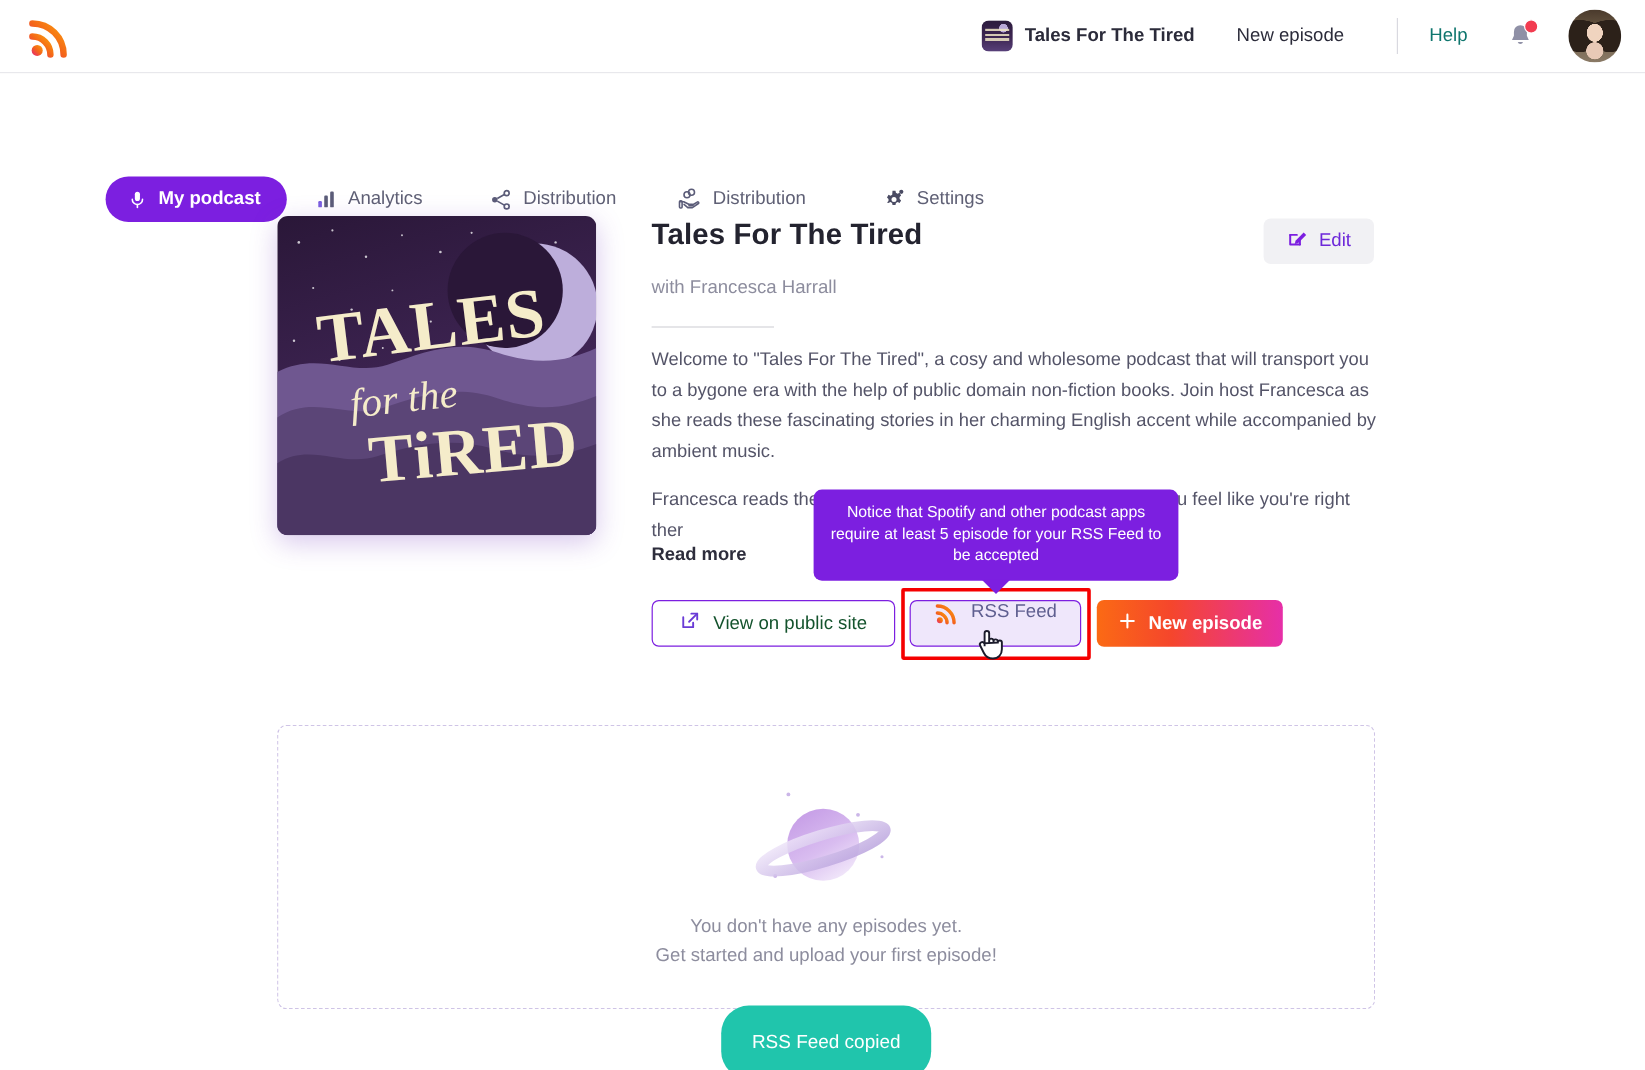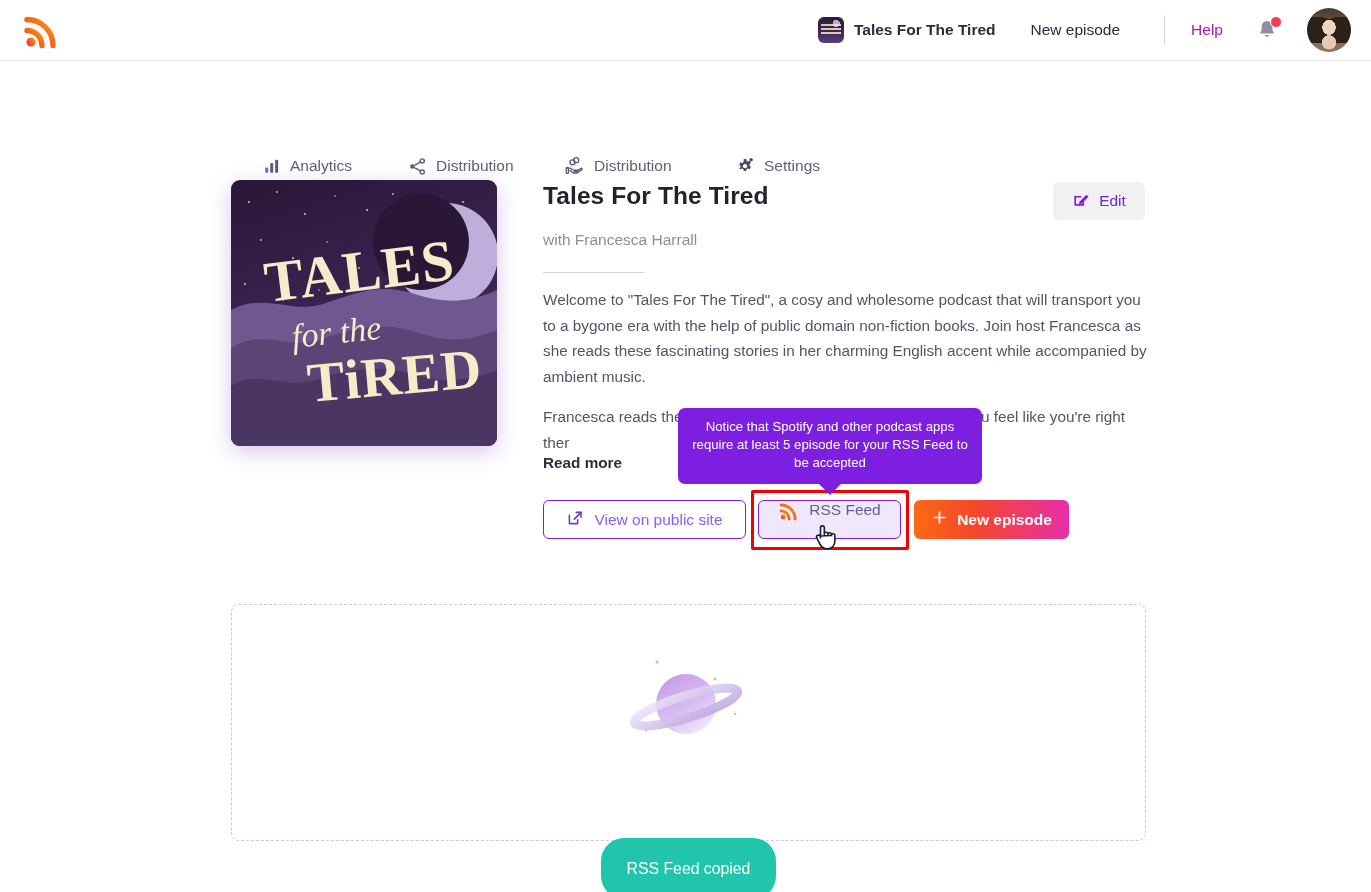--- a/index.html
+++ b/index.html
@@ -40,21 +40,21 @@
   }
   .hdr-title {
     font-size: 15.5px; font-weight: bold; color: #2b2b3a; white-space: nowrap;
   }
   .hdr-link {
     font-size: 15.5px; color: #2b2b3a; white-space: nowrap; margin-left: 35px;
   }
   .hdr-sep {
     width: 1px; height: 30px; background: #d9d9e0; margin: 0 26px 0 44px;
   }
-  .hdr-help { font-size: 15.5px; color: #a21caf; }
+  .hdr-help { font-size: 15.5px; color: #0f766e; }
   .bell-wrap { position: relative; margin-left: 32px; width: 24px; height: 26px; }
   .bell-dot {
     position: absolute; right: -3px; top: -1px; width: 12px; height: 12px;
     border-radius: 50%; background: #f23c50; border: 1.5px solid #fff;
   }
   .avatar {
     margin-left: 28px; margin-right: 20px;
     width: 44px; height: 44px; border-radius: 50%;
     overflow: hidden; flex: none;
     background:
@@ -125,21 +125,21 @@
     display: flex; align-items: center; justify-content: center; gap: 8px;
     font-size: 15.5px; color: #6d28d9; cursor: pointer;
   }
 
   
   .btn-public {
     position: absolute; left: 543px; top: 500px;
     width: 203px; height: 39px; border-radius: 6px;
     background: #fff; border: 1.6px solid #7c1fe0;
     display: flex; align-items: center; justify-content: center; gap: 10px;
-    font-size: 15.5px; color: #8b5cf6; cursor: pointer;
+    font-size: 15.5px; color: #14532d; cursor: pointer;
   }
   .btn-rss {
     position: absolute; left: 758px; top: 500px;
     width: 143px; height: 39px; border-radius: 6px;
     background: #efe7fb; border: 1.6px solid #7c1fe0;
     display: flex; align-items: flex-start; justify-content: center; gap: 10px;
     font-size: 15.5px; color: #5f5f90; cursor: pointer;
   }
   .btn-new {
     position: absolute; left: 914px; top: 500px;
@@ -233,20 +233,30 @@
       </svg>
       <span class="bell-dot"></span>
     </div>
 
     <div class="avatar"></div>
   </div>
 </div>
 
 <div class="navbar">
 
+  <div class="tab active tab-t0">
+    <span class="ti">
+      <svg viewBox="0 0 24 24" width="17" height="17">
+        <rect x="9" y="2.5" width="6" height="11" rx="3" fill="#fff"></rect>
+        <path d="M6 11.5a6 6 0 0 0 12 0" fill="none" stroke="#fff" stroke-width="1.9" stroke-linecap="round"></path>
+        <path d="M12 17.5v3.5" stroke="#fff" stroke-width="1.9" stroke-linecap="round"></path>
+      </svg>
+    </span>
+    <span>My podcast</span>
+  </div>
 
   <div class="tab tab-t1">
     <span class="ti">
       <svg viewBox="0 0 24 24" width="18" height="18">
         <rect x="3" y="14" width="4" height="7" rx="1.3" fill="#7b5fe0"></rect>
         <rect x="9.6" y="8" width="4" height="13" rx="1.3" fill="#5b5c78"></rect>
         <rect x="16.2" y="3.5" width="4" height="17.5" rx="1.3" fill="#5b5c78"></rect>
       </svg>
     </span>
     <span>Analytics</span>
@@ -425,15 +435,17 @@
       <circle cx="19" cy="78" r="1.6"></circle>
         <circle cx="108" cy="62" r="1.3"></circle>
     </g>
     <circle cx="59" cy="52" r="30" fill="url(#pg)"></circle>
     <ellipse cx="59" cy="55" rx="54" ry="11" fill="none" stroke="url(#rg)" stroke-width="9" transform="rotate(-17 59 55)" opacity="0.85"></ellipse>
     <path d="M29 52a30 30 0 0 0 60 0 30 30 0 0 1-60 0z" fill="none"></path>
   </svg>
 </div>
 
 <div class="empty-text">
+  <div>You don't have any episodes yet.</div>
+  <div>Get started and upload your first episode!</div>
 </div>
 
 <div class="toast">RSS Feed copied</div>
 
 </body></html>

